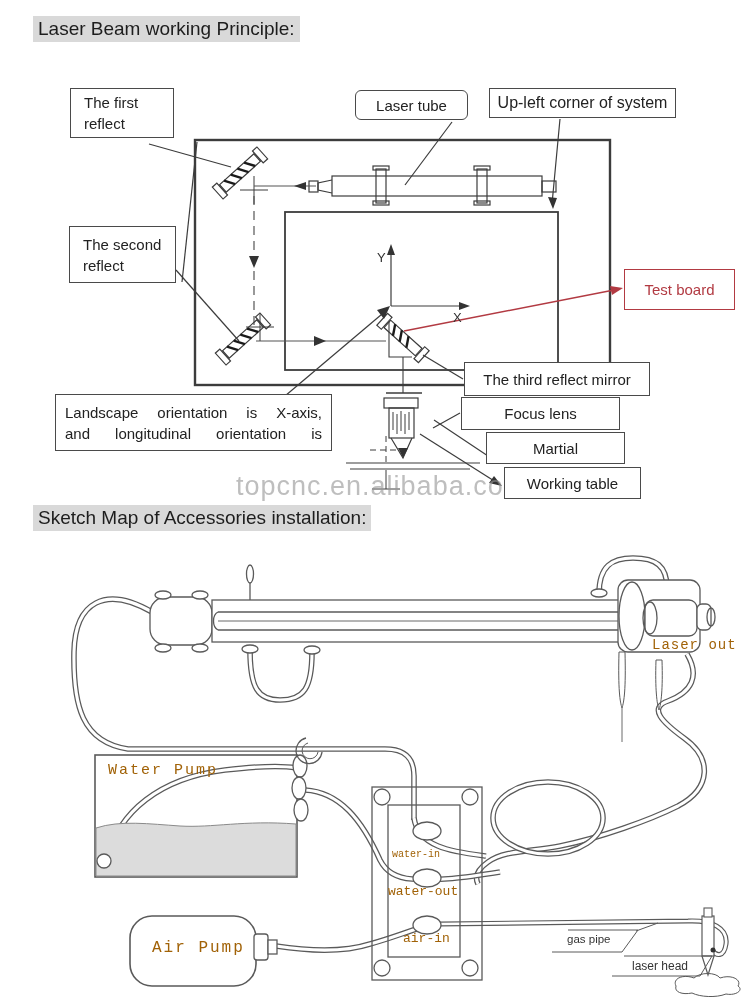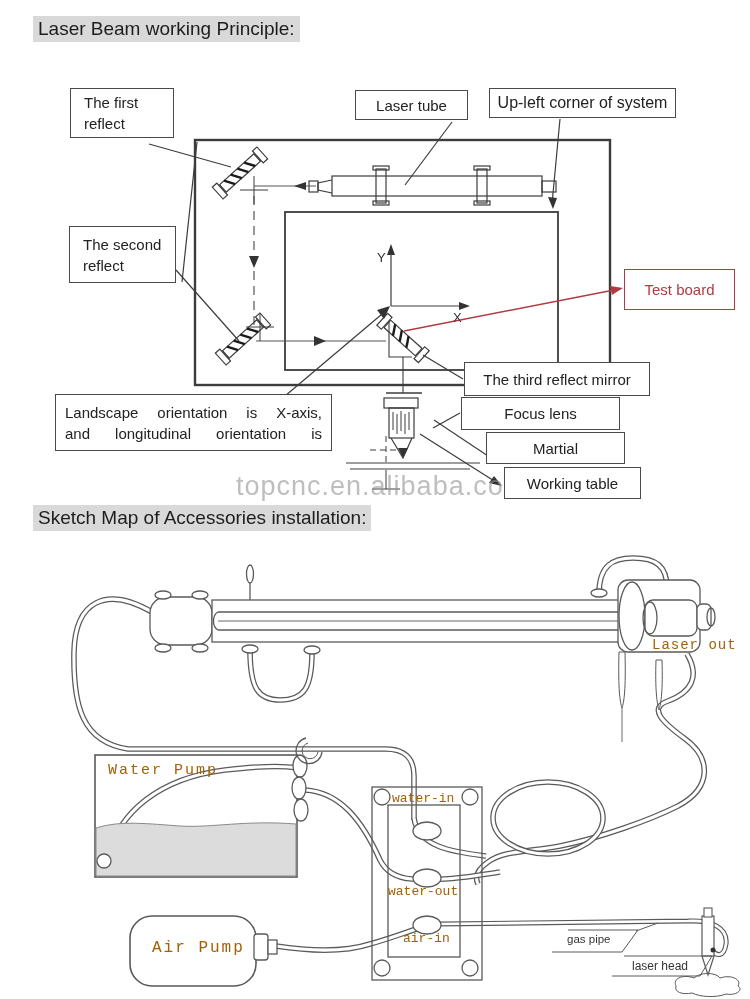--- a/index.html
+++ b/index.html
@@ -273,41 +273,41 @@
 
 <div class="wm">topcnc.en.alibaba.com</div>
 
 <div class="title t1">Laser Beam working Principle:</div>
 <div class="title t2">Sketch Map of Accessories installation:</div>
 
 <div class="cbox two" style="left:70px;top:88px;width:104px;height:50px;">
   <span>The first</span>
   <span>reflect</span>
 </div>
-<div class="cbox" style="left:355px;top:90px;width:113px;height:30px;">Laser tube</div>
+<div class="cbox" style="left:355px;top:90px;width:113px;height:30px;border-radius:6px;">Laser tube</div>
 <div class="cbox" style="left:489px;top:88px;width:187px;height:30px;font-size:16px;">Up-left corner of system</div>
 <div class="cbox two" style="left:69px;top:226px;width:107px;height:57px;">
   <span>The second</span>
   <span>reflect</span>
 </div>
 <div class="cbox red" style="left:624px;top:269px;width:111px;height:41px;">Test board</div>
 <div class="cbox" style="left:464px;top:362px;width:186px;height:34px;">The third reflect mirror</div>
 <div class="cbox" style="left:461px;top:397px;width:159px;height:33px;">Focus lens</div>
 <div class="cbox" style="left:486px;top:432px;width:139px;height:32px;">Martial</div>
 <div class="cbox" style="left:504px;top:467px;width:137px;height:32px;">Working table</div>
 <div class="cbox jbox" style="left:55px;top:394px;width:277px;height:57px;">
   <span class="jline">Landscape orientation is X-axis,</span>
   <span class="jline">and longitudinal orientation is</span>
 </div>
 
 <div class="axis" style="left:377px;top:250px;">Y</div>
 <div class="axis" style="left:453px;top:310px;">X</div>
 
 <div class="mono" style="left:652px;top:637px;font-size:14px;letter-spacing:1px;">Laser out</div>
 <div class="mono" style="left:108px;top:762px;font-size:15px;letter-spacing:2px;">Water Pump</div>
-<div class="mono" style="left:392px;top:791px;font-size:13px;">water-in</div>
+<div class="mono" style="left:392px;top:849px;font-size:10px;">water-in</div>
 <div class="mono" style="left:388px;top:884px;font-size:13px;">water-out</div>
 <div class="mono" style="left:403px;top:931px;font-size:13px;text-align:center;">air-in</div>
 <div class="mono" style="left:152px;top:939px;font-size:16px;letter-spacing:2px;">Air Pump</div>
 <div class="small" style="left:567px;top:933px;font-size:11.5px;">gas pipe</div>
 <div class="small" style="left:632px;top:959px;">laser head</div>
 
 </div>
 
 </body></html>

